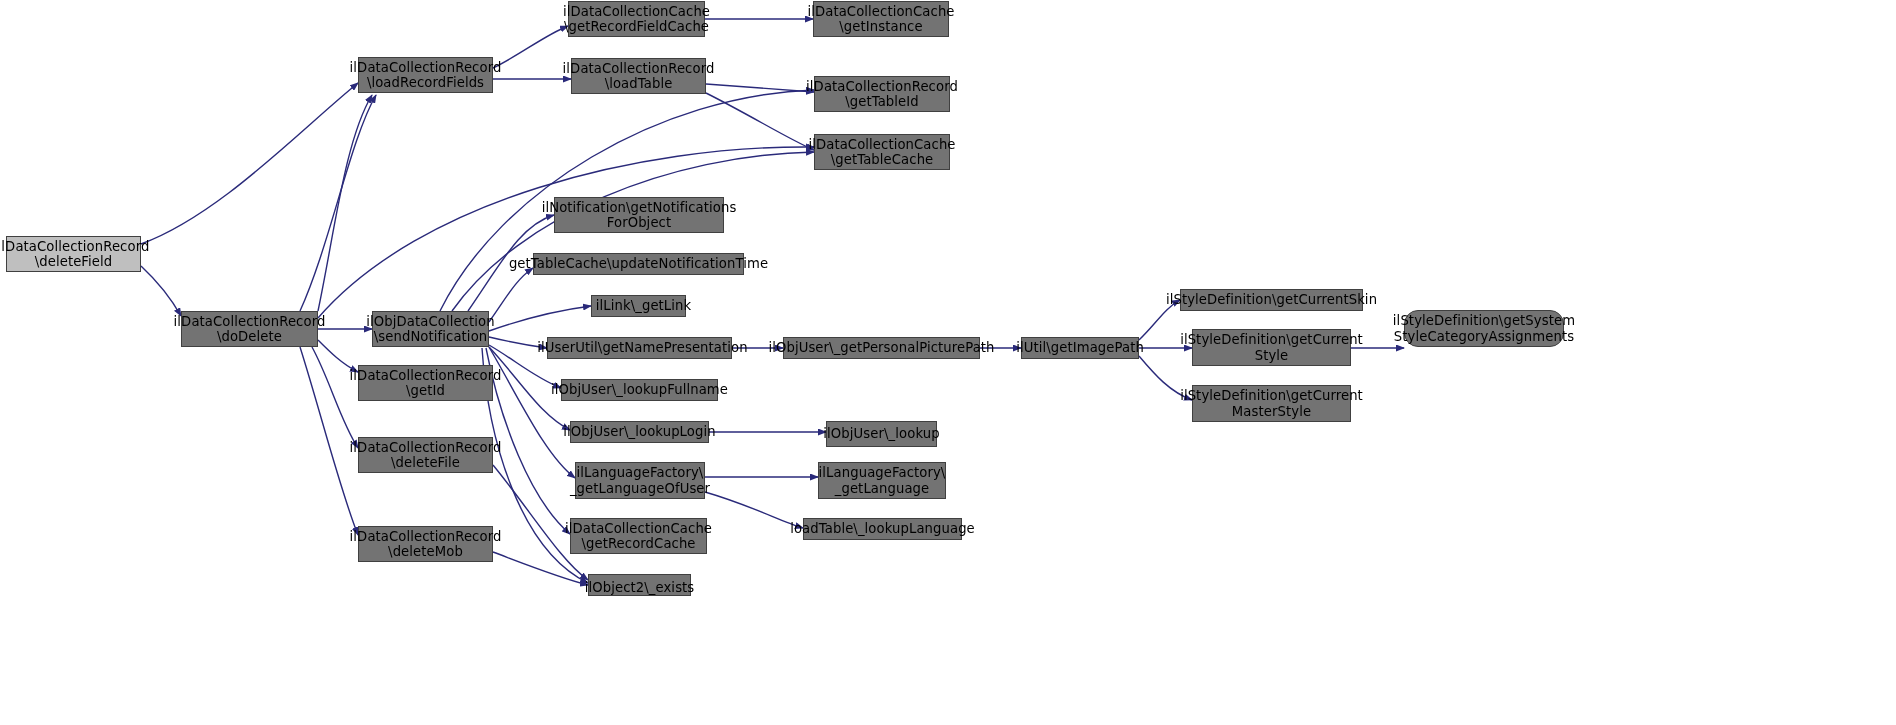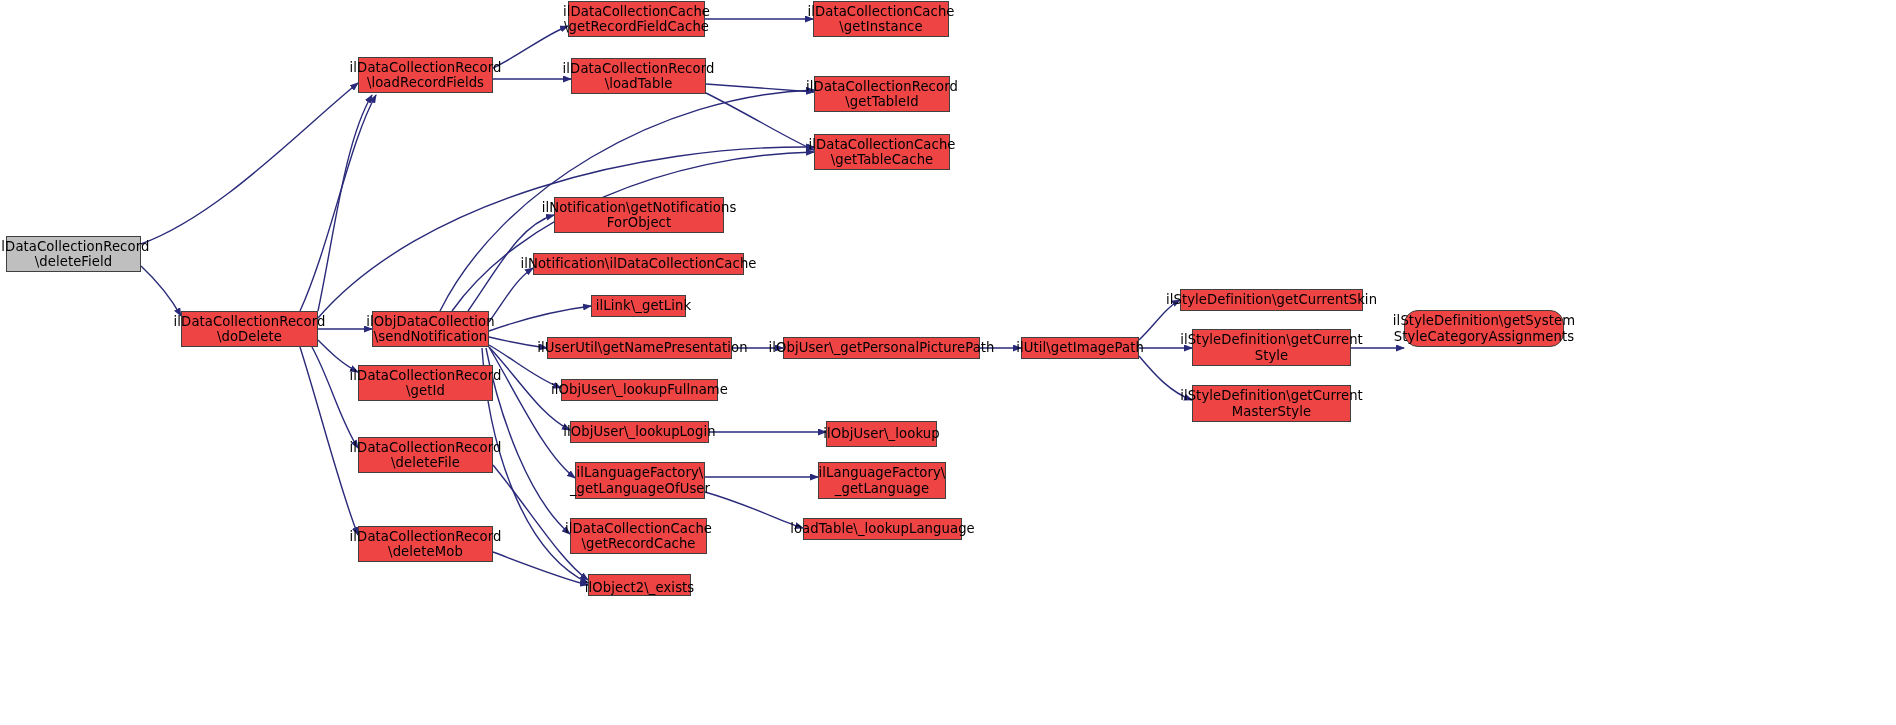--- a/index.html
+++ b/index.html
@@ -20,21 +20,21 @@
     left: 0;
     top: 0;
     width: 1896px;
     height: 725px;
     pointer-events: none;
   }
   .node {
     position: absolute;
     box-sizing: border-box;
     border: 1px solid #404040;
-    background: #ef4444;
+    background: #737373;
     color: #000000;
     font-size: 13.2px;
     line-height: 15.5px;
     display: flex;
     align-items: center;
     justify-content: center;
     text-align: center;
     white-space: pre-line;
     letter-spacing: 0.1px;
     z-index: 2;
@@ -117,21 +117,21 @@
       <div class="node" style="left: 372px; top: 311px; width: 117px; height: 36px;"><span>ilObjDataCollection
 \sendNotification</span></div>
       <div class="node" style="left: 358px; top: 365px; width: 135px; height: 36px;"><span>ilDataCollectionRecord
 \getId</span></div>
       <div class="node" style="left: 358px; top: 437px; width: 135px; height: 36px;"><span>ilDataCollectionRecord
 \deleteFile</span></div>
       <div class="node" style="left: 358px; top: 526px; width: 135px; height: 36px;"><span>ilDataCollectionRecord
 \deleteMob</span></div>
       <div class="node" style="left: 554px; top: 197px; width: 170px; height: 36px;"><span>ilNotification\getNotifications
 ForObject</span></div>
-      <div class="node" style="left: 533px; top: 253px; width: 211px; height: 22px;"><span>ilNotification\ilDataCollectionCache</span></div>
+      <div class="node" style="left: 533px; top: 253px; width: 211px; height: 22px;"><span>getTableCache\updateNotificationTime</span></div>
       <div class="node" style="left: 591px; top: 295px; width: 95px; height: 22px; padding-left: 10px;"><span>ilLink\_getLink</span></div>
       <div class="node" style="left: 547px; top: 337px; width: 185px; height: 22px; padding-left: 6px;"><span>ilUserUtil\getNamePresentation</span></div>
       <div class="node" style="left: 561px; top: 379px; width: 157px; height: 22px;"><span>ilObjUser\_lookupFullname</span></div>
       <div class="node" style="left: 570px; top: 421px; width: 139px; height: 22px;"><span>ilObjUser\_lookupLogin</span></div>
       <div class="node" style="left: 575px; top: 462px; width: 130px; height: 37px;"><span>ilLanguageFactory\
 _getLanguageOfUser</span></div>
       <div class="node" style="left: 570px; top: 518px; width: 137px; height: 36px;"><span>ilDataCollectionCache
 \getRecordCache</span></div>
       <div class="node" style="left: 588px; top: 574px; width: 103px; height: 22px; align-items: flex-end;"><span>ilObject2\_exists</span></div>
       <div class="node" style="left: 783px; top: 337px; width: 197px; height: 22px;"><span>ilObjUser\_getPersonalPicturePath</span></div>

